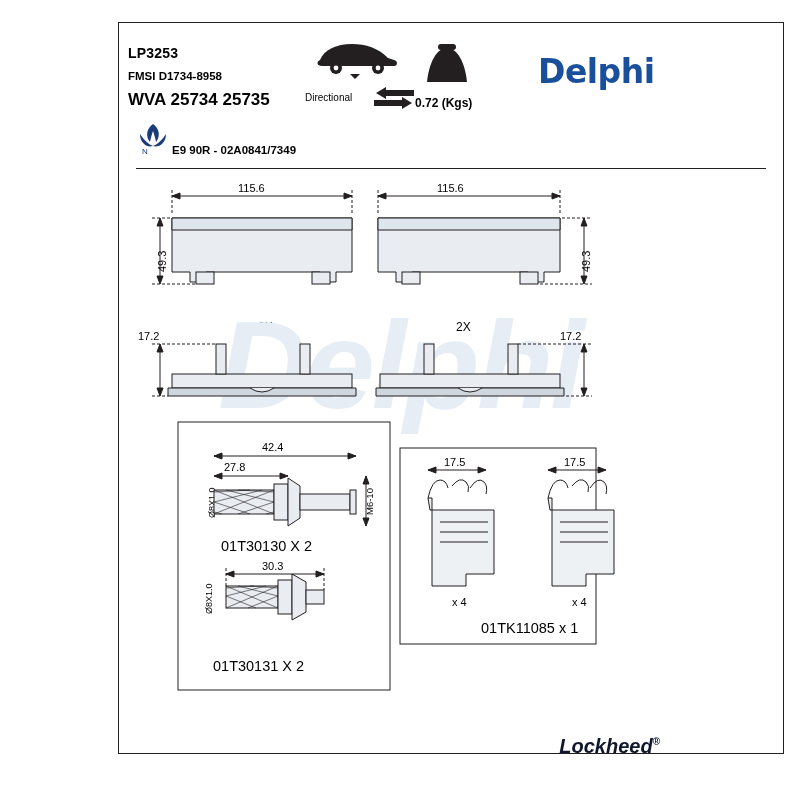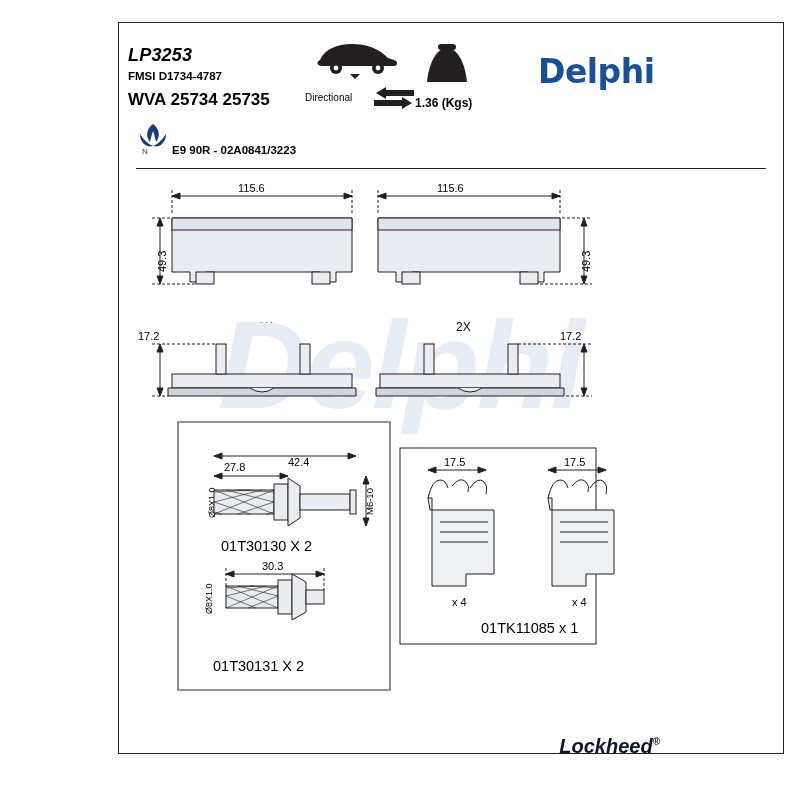--- a/index.html
+++ b/index.html
@@ -29,21 +29,21 @@
   }
   .frame{
     position:absolute;left:118px;top:22px;width:664px;height:730px;
     border:1px solid #231f20;
     background:transparent;
     z-index:2;
   }
   
   .code{
     position:absolute;left:128px;top:45px;
-    font-size:18px;font-weight:bold;color:#000;letter-spacing:.2px;font-style:italic;
+    font-size:14px;font-weight:bold;color:#000;letter-spacing:.2px;
   }
   .fmsi{
     position:absolute;left:128px;top:70px;
     font-size:11.5px;font-weight:bold;color:#000;
   }
   .wva{
     position:absolute;left:128px;top:90px;
     font-size:17px;font-weight:bold;color:#000;
   }
   .car-icon{position:absolute;left:310px;top:38px;width:90px;height:40px;}
@@ -90,26 +90,26 @@
 </head>
 <body>
 
 <div class="sheet">
 
   <div class="watermark">Delphi</div>
 
   <div class="frame"></div>
 
   <div class="code">LP3253</div>
-  <div class="fmsi">FMSI D1734-4787</div>
+  <div class="fmsi">FMSI D1734-8958</div>
   <div class="wva">WVA 25734 25735</div>
   <div class="directional">Directional</div>
-  <div class="weight-label">1.36 (Kgs)</div>
+  <div class="weight-label">0.72 (Kgs)</div>
   <div class="delphi-logo">Delphi</div>
-  <div class="ecolabel">E9 90R - 02A0841/3223</div>
+  <div class="ecolabel">E9 90R - 02A0841/7349</div>
   <div class="hr1"></div>
   <div class="lockheed"><span>Lockheed</span><sup>®</sup></div>
 
   <svg class="car-icon" viewBox="0 0 90 40">
     <path d="M10 22 C14 12 26 6 42 6 C56 6 68 10 78 20 L84 22 C88 23 88 28 84 28 L12 28 C7 28 6 24 10 22 Z" fill="#231f20"></path>
     <circle cx="26" cy="30" r="6" fill="#231f20"></circle>
     <circle cx="26" cy="30" r="2.4" fill="#ffffff"></circle>
     <circle cx="68" cy="30" r="6" fill="#231f20"></circle>
     <circle cx="68" cy="30" r="2.4" fill="#ffffff"></circle>
     <path d="M40 36 L50 36 L45 41 Z" fill="#231f20"></path>
@@ -308,21 +308,21 @@
   <div class="dim-text" style="left:437px;top:182px;">115.6</div>
   <div class="dim-text v" style="left:156px;top:272px;">49.3</div>
   <div class="dim-text v" style="left:580px;top:272px;">49.3</div>
 
   <div class="dim-text" style="left:138px;top:330px;">17.2</div>
   <div class="dim-text" style="left:560px;top:330px;">17.2</div>
 
   <div class="dim-text" style="left:258px;top:320px;font-size:12px;">2X</div>
   <div class="dim-text" style="left:456px;top:320px;font-size:12px;">2X</div>
 
-  <div class="dim-text" style="left:262px;top:456px;margin-left:26px;">42.4</div>
+  <div class="dim-text" style="left:262px;top:441px;">42.4</div>
   <div class="dim-text" style="left:224px;top:461px;">27.8</div>
   <div class="dim-text v" style="left:364px;top:515px;font-size:9.5px;">M6-10</div>
   <div class="dim-text v" style="left:207px;top:518px;font-size:9px;">Ø8X1.0</div>
   <div class="lbl big" style="left:214px;top:538px;">01T30130 X 2</div>
 
   <div class="dim-text" style="left:262px;top:560px;">30.3</div>
   <div class="dim-text v" style="left:204px;top:614px;font-size:9px;">Ø8X1.0</div>
   <div class="lbl big" style="left:206px;top:658px;">01T30131 X 2</div>
 
   <div class="dim-text" style="left:444px;top:456px;">17.5</div>

